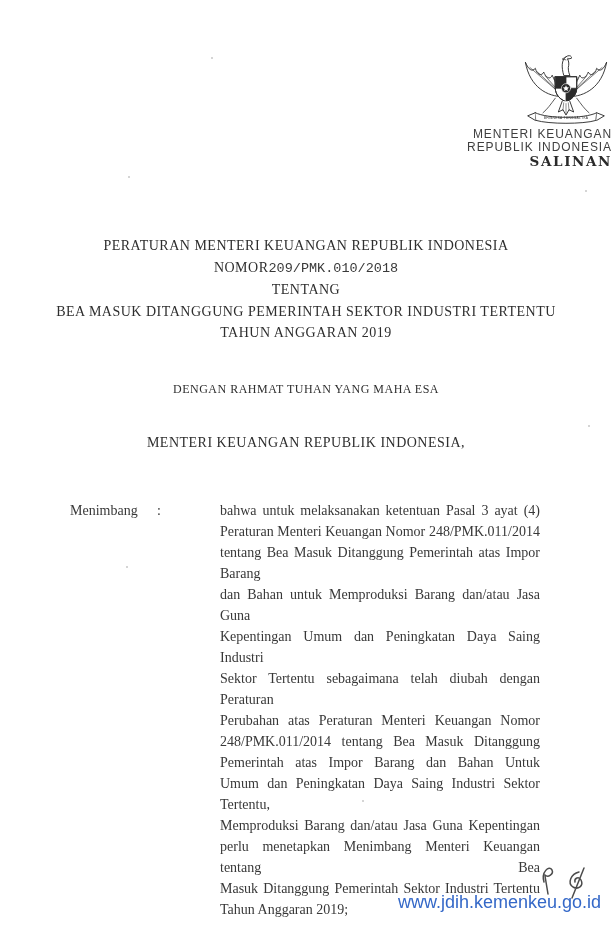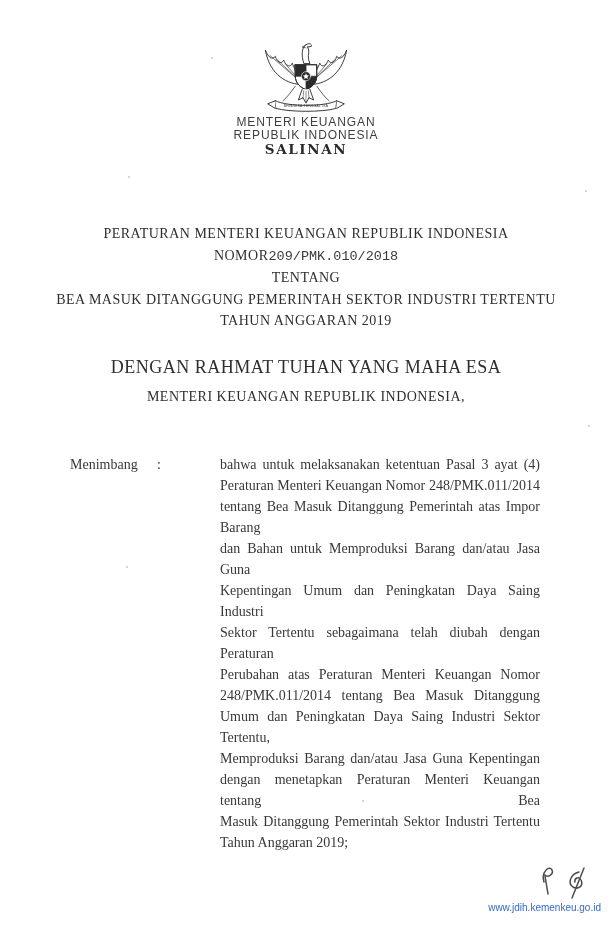--- a/index.html
+++ b/index.html
@@ -1,52 +1,52 @@
 <!DOCTYPE html>
 <html><head>
 <meta charset="utf-8">
 <style>
   html,body{margin:0;padding:0;background:#ffffff;}
   .page{
     position:relative;width:612px;height:936px;background:#ffffff;
     overflow:hidden;font-family:"Liberation Serif",serif;color:#333;
   }
   
-  .header{display:flex;flex-direction:column;align-items:center;padding-top:38px;}
+  .header{display:flex;flex-direction:column;align-items:flex-end;padding-top:50px;}
   .emblem{width:92px;height:78px;display:block;}
   .ministry-line{
     font-family:"Liberation Sans",sans-serif;font-size:12px;line-height:12.5px;
     letter-spacing:0.9px;color:#3f3f3f;text-align:center;
   }
   .salinan{
     font-family:"DejaVu Serif","Liberation Serif",serif;font-weight:700;
     font-size:13.5px;line-height:16px;letter-spacing:1.6px;color:#2a2a2a;text-align:center;
   }
   
   .title-block{margin-top:66px;text-align:center;color:#2e2e2e;}
   .title-line{font-size:14px;line-height:21.5px;letter-spacing:0.5px;text-align:center;}
   .nomor-line{display:flex;justify-content:center;align-items:baseline;
     font-size:14px;line-height:21.5px;letter-spacing:0.5px;}
   .nomor-value{font-family:"Liberation Mono",monospace;font-size:13.5px;letter-spacing:0;color:#3a3a3a;}
-  .invocation{margin-top:25px;font-size:18px;line-height:21.5px;letter-spacing:0.5px;}
-  .issuer{margin-top:8px;font-size:14px;line-height:21.5px;letter-spacing:0.5px;}
+  .invocation{margin-top:35px;font-size:12px;line-height:21.5px;letter-spacing:0.5px;}
+  .issuer{margin-top:32px;font-size:14px;line-height:21.5px;letter-spacing:0.5px;}
   
   .menimbang-row{display:flex;margin-top:46px;padding-left:70px;color:#383838;}
   .menimbang-label{width:87px;font-size:14px;line-height:21px;flex:none;}
   .menimbang-colon{width:15px;font-size:14px;line-height:21px;flex:none;}
   .menimbang-text{width:368px;flex:none;}
   .jline{
     font-size:14px;line-height:21px;
     text-align:justify;text-align-last:justify;padding-left:48px;
   }
   .jline.last{text-align-last:left;}
   
   .watermark{
     position:absolute;right:11px;bottom:23px;
-    font-family:"Liberation Sans",sans-serif;font-size:10px;font-weight:400;
+    font-family:"Liberation Sans",sans-serif;font-size:18px;font-weight:400;
   }
   .paraf{position:absolute;right:18px;bottom:30px;width:62px;height:42px;}
   
   .speck{position:absolute;width:2px;height:2px;border-radius:50%;background:#9a9a9a;opacity:.55;}
 </style>
 </head>
 <body>
 
 <div class="page">
 
@@ -115,23 +115,24 @@
     <div class="menimbang-colon">:</div>
     <div class="menimbang-text">
       <div class="jline">bahwa untuk melaksanakan ketentuan Pasal 3 ayat (4)</div>
       <div class="jline">Peraturan Menteri Keuangan Nomor 248/PMK.011/2014</div>
       <div class="jline">tentang Bea Masuk Ditanggung Pemerintah atas Impor Barang</div>
       <div class="jline">dan Bahan untuk Memproduksi Barang dan/atau Jasa Guna</div>
       <div class="jline">Kepentingan Umum dan Peningkatan Daya Saing Industri</div>
       <div class="jline">Sektor Tertentu sebagaimana telah diubah dengan Peraturan</div>
       <div class="jline">Perubahan atas Peraturan Menteri Keuangan Nomor</div>
       <div class="jline">248/PMK.011/2014 tentang Bea Masuk Ditanggung</div>
+      <div class="jline">Pemerintah atas Impor Barang dan Bahan Untuk</div>
       <div class="jline">Umum dan Peningkatan Daya Saing Industri Sektor Tertentu,</div>
       <div class="jline">Memproduksi Barang dan/atau Jasa Guna Kepentingan</div>
-      <div class="jline">dengan menetapkan Peraturan Menteri Keuangan tentang Bea</div>
+      <div class="jline">perlu menetapkan Menimbang Menteri Keuangan tentang Bea</div>
       <div class="jline">Masuk Ditanggung Pemerintah Sektor Industri Tertentu</div>
       <div class="jline last">Tahun Anggaran 2019;</div>
     </div>
   </div>
 
   <svg class="paraf" viewBox="0 0 62 42" fill="none" stroke="#4c4c4c" stroke-width="1.5" stroke-linecap="round">
     <path d="M12,18 C9,8 17,1 20,6 C22,10 16,14 13,11 M13,12 L16,30"></path>
     <path d="M47,8 C39,10 35,19 41,23 C46,26 52,22 49,16 C47,12 42,14 43,18 M52,4 L40,34"></path>
   </svg>
   <div class="watermark" style="color: rgb(52, 104, 200);">www.jdih.kemenkeu.go.id</div>

